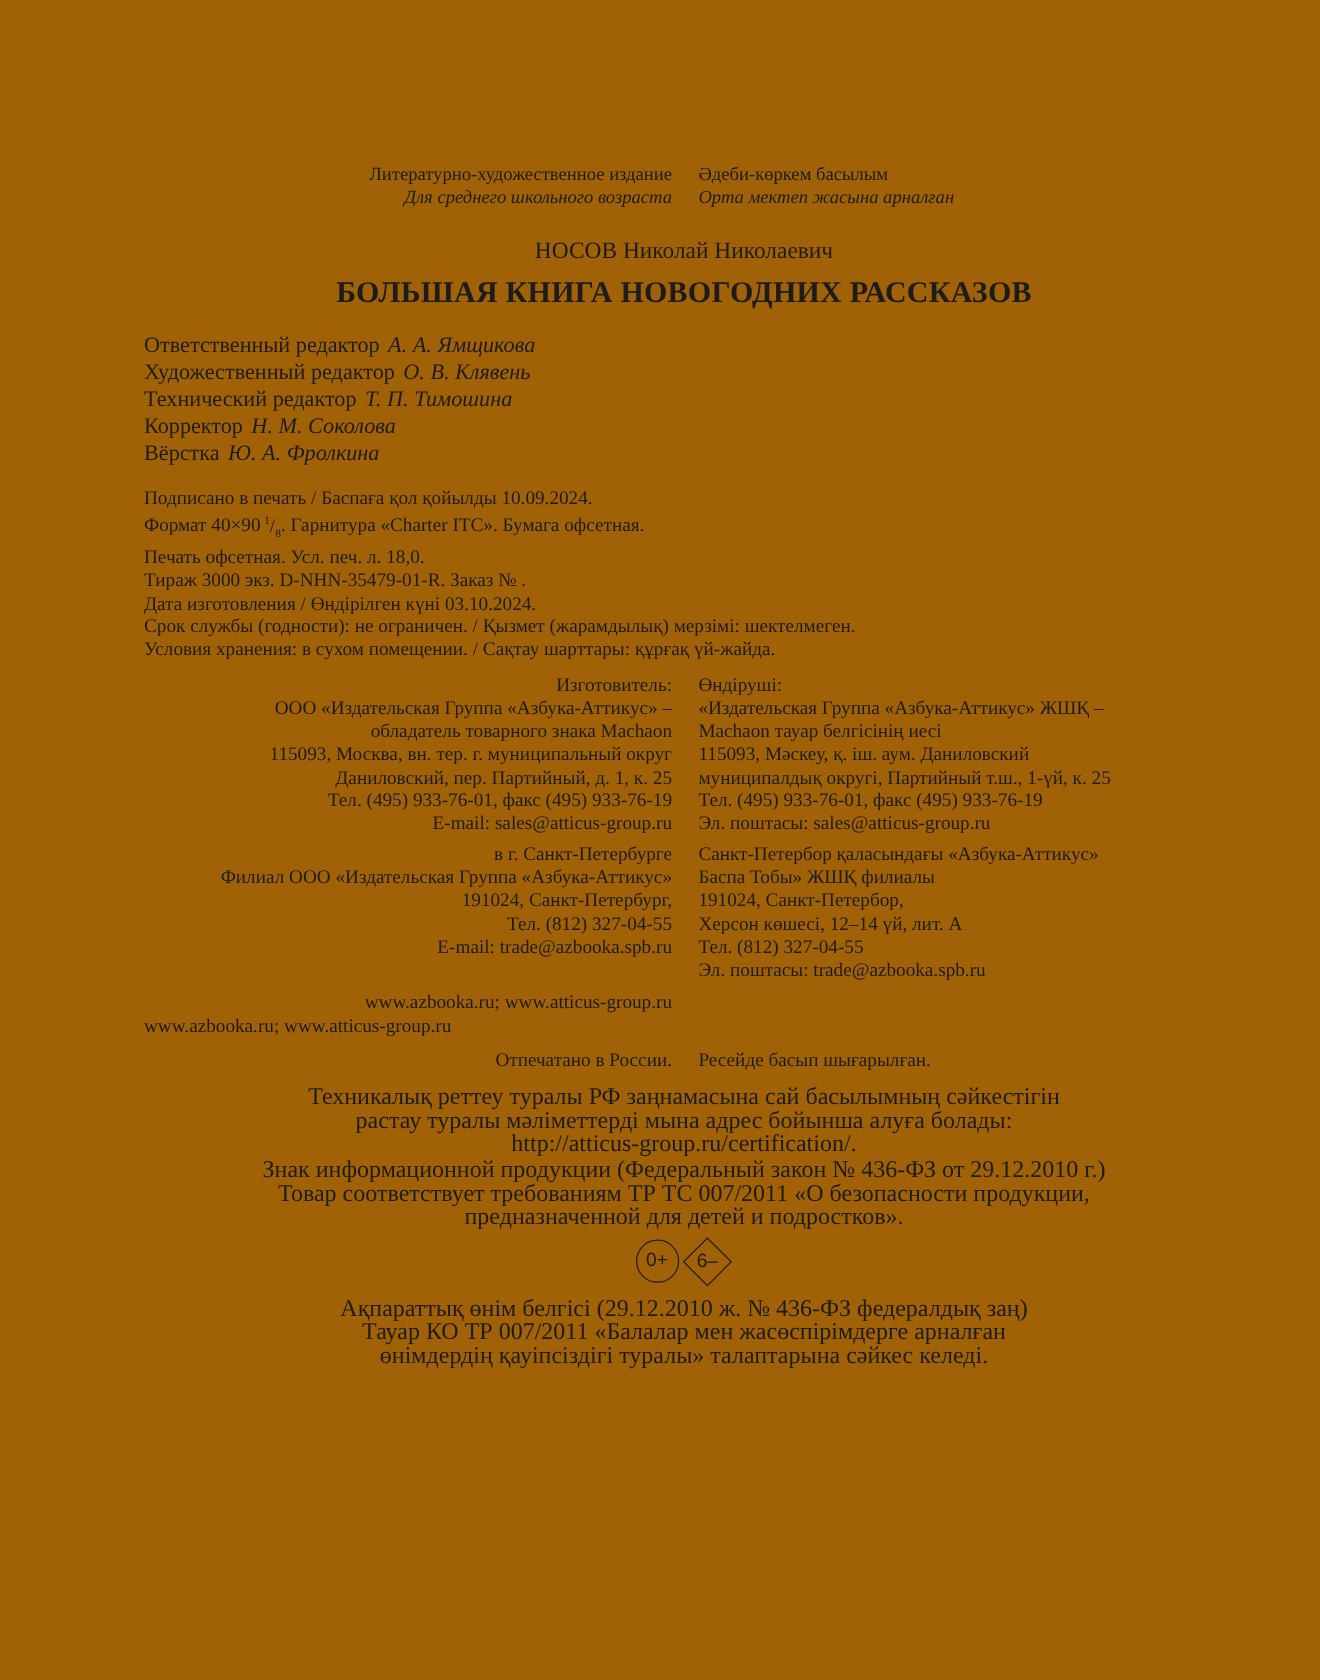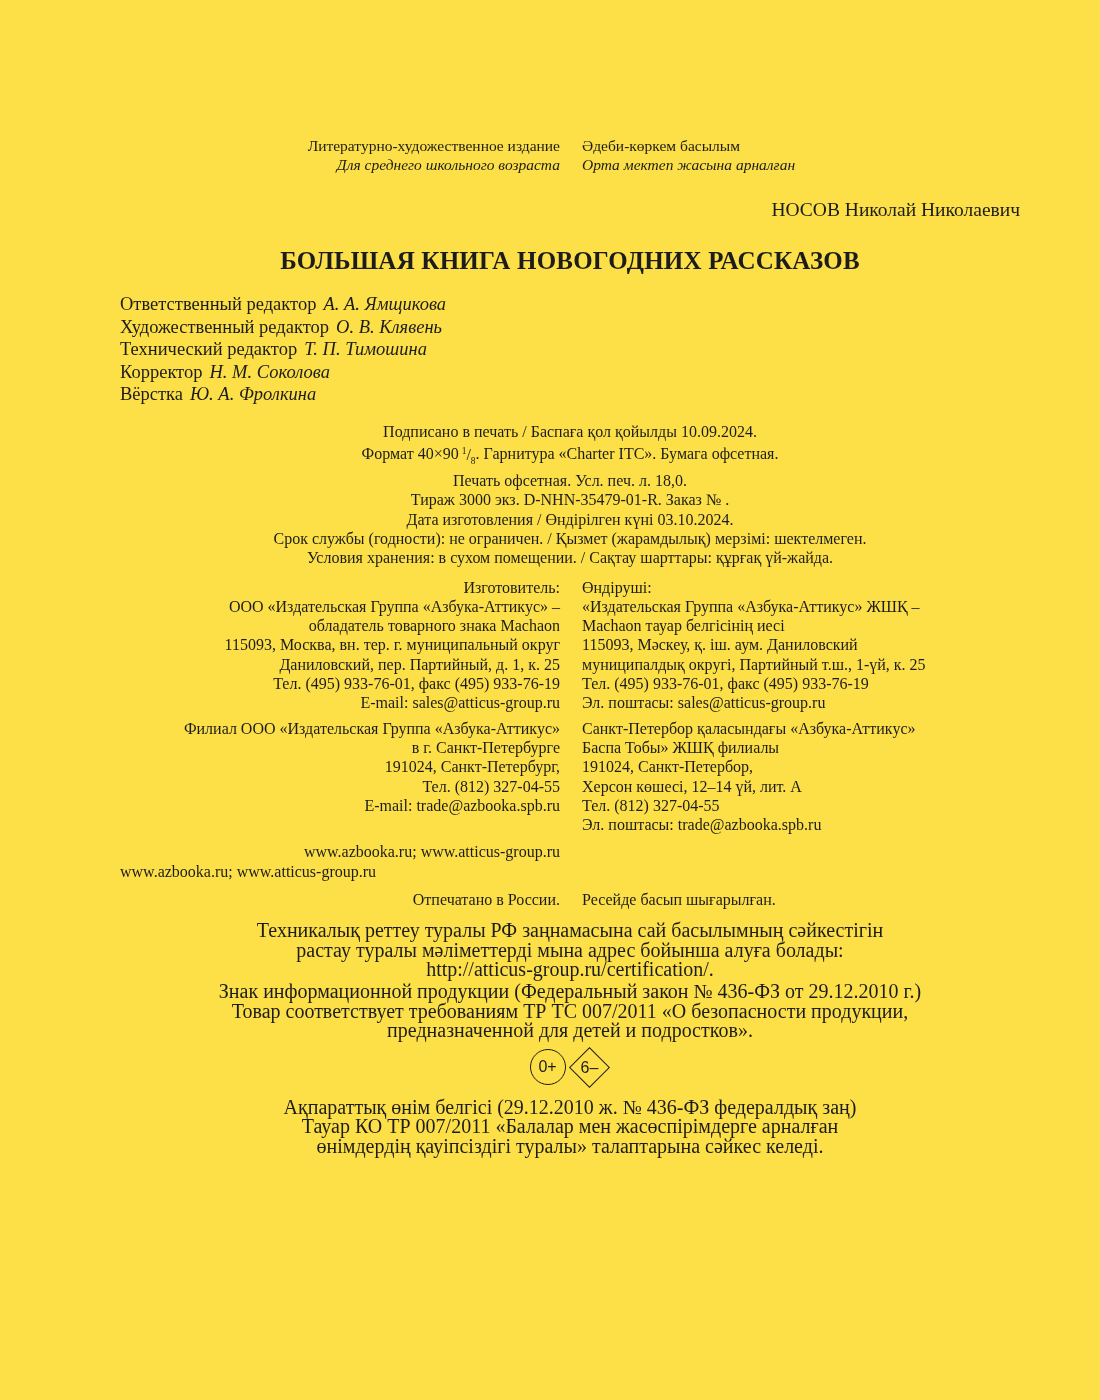--- a/index.html
+++ b/index.html
@@ -1,40 +1,40 @@
 <!DOCTYPE html>
 <html><head>
 <meta charset="utf-8">
 <style>
   html,body { margin:0; padding:0; }
   .page {
-    width:1100px; height:1400px; background:#fde047; position:relative;
+    width:1100px; height:1400px; background:#a16207; position:relative;
     font-family:"Liberation Serif","DejaVu Serif",serif;
     color:#1c1c1c; overflow:hidden;
   }
   .content { position:absolute; left:120px; top:137px; width:900px; }
 
   .line { white-space:nowrap; }
 
   
   .two-col { display:flex; }
   .col-left  { width:440px; text-align:right; }
   .col-gap   { width:22px; flex:none; }
   .col-right { width:438px; text-align:left; }
 
   .edition-note { font-size:15.5px; line-height:18.5px; }
   .edition-note .it { font-style:italic; }
 
-  .author { text-align:right; font-size:19.5px; line-height:24px; margin-top:24px; }
-  .book-title { text-align:center; font-size:25px; font-weight:bold; line-height:30px; margin-top:24px; letter-spacing:0.2px; }
+  .author { text-align:center; font-size:19.5px; line-height:24px; margin-top:24px; }
+  .book-title { text-align:center; font-size:25px; font-weight:bold; line-height:30px; margin-top:8px; letter-spacing:0.2px; }
 
   .staff { margin-top:17px; font-size:18.5px; line-height:22.6px; }
   .staff .name { font-style:italic; margin-left:7px; }
 
-  .imprint { margin-top:16px; font-size:16px; line-height:19.3px; text-align:center; }
+  .imprint { margin-top:16px; font-size:16px; line-height:19.3px; text-align:left; }
   .frac { font-size:16px; }
   .frac sup, .frac sub { font-size:9.5px; }
   .frac { margin-left:3px; }
   .frac + span { margin-left:0; }
 
   .cols16 { font-size:16px; line-height:19.3px; }
   .sec-manufacturer { margin-top:10px;justify-content:space-between; }
   .sec-branch { margin-top:6px; }
   .sec-websites { margin-top:8px;flex-direction:column; }
   .sec-printed { margin-top:9px; }
@@ -116,22 +116,22 @@
         <div class="line">Machaon тауар белгісінің иесі</div>
         <div class="line">115093, Мәскеу, қ. іш. аум. Даниловский</div>
         <div class="line">муниципалдық округі, Партийный т.ш., 1-үй, к. 25</div>
         <div class="line">Тел. (495) 933-76-01, факс (495) 933-76-19</div>
         <div class="line">Эл. поштасы: sales@atticus-group.ru</div>
       </div>
     </div>
 
     <div class="two-col cols16 sec-branch">
       <div class="col-left">
+        <div class="line">в г. Санкт-Петербурге</div>
         <div class="line">Филиал ООО «Издательская Группа «Азбука-Аттикус»</div>
-        <div class="line">в г. Санкт-Петербурге</div>
         <div class="line">191024, Санкт-Петербург,</div>
         <div class="line">Тел. (812) 327-04-55</div>
         <div class="line">E-mail: trade@azbooka.spb.ru</div>
       </div>
       <div class="col-gap"></div>
       <div class="col-right">
         <div class="line">Санкт-Петербор қаласындағы «Азбука-Аттикус»</div>
         <div class="line">Баспа Тобы» ЖШҚ филиалы</div>
         <div class="line">191024, Санкт-Петербор,</div>
         <div class="line">Херсон көшесі, 12–14 үй, лит. А</div>

